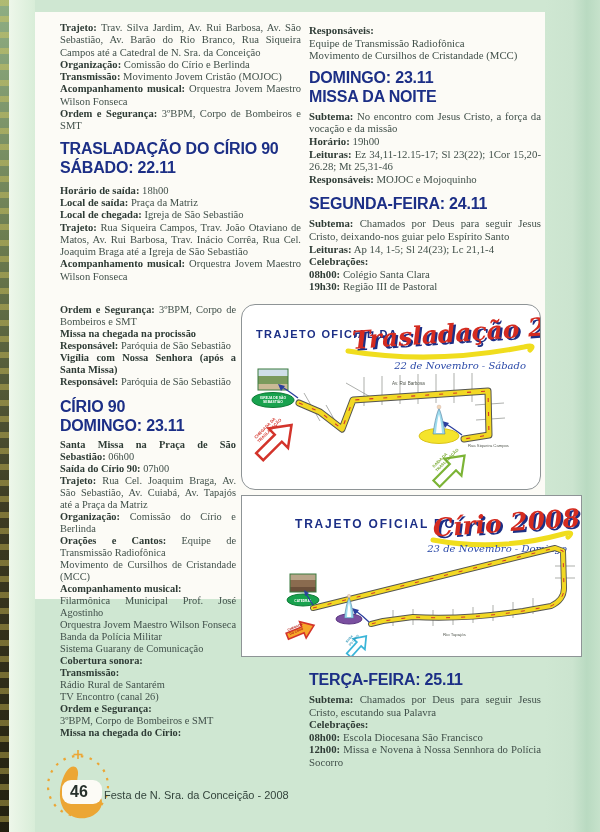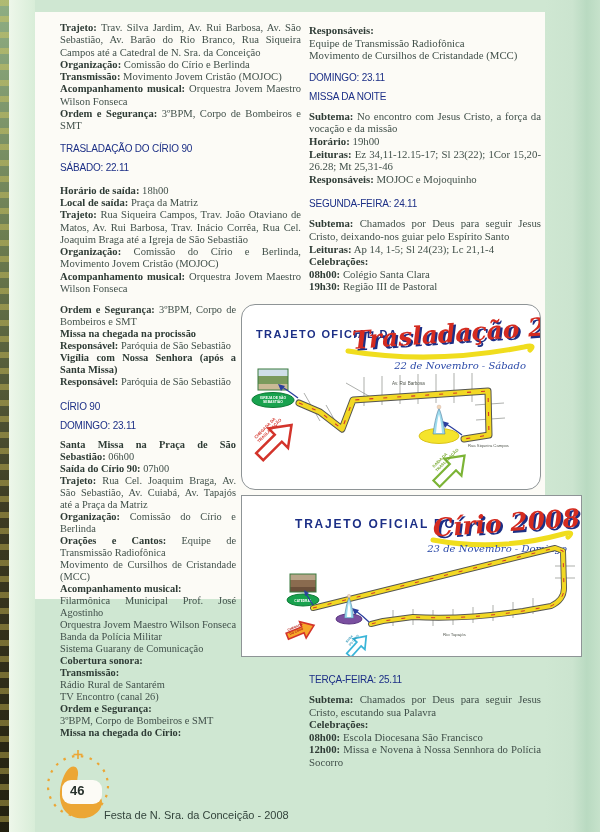--- a/index.html
+++ b/index.html
@@ -15,21 +15,21 @@
   .sheet{position:absolute;left:35px;top:12px;width:510px;height:587px;background:#fcfbf6;}
 
   .tblock{position:absolute;}
   .pline{margin:0;text-align:justify;color:#41504a;}
   .pline b{color:#2e3b35;}
   .col-wide{left:25px;top:10px;width:241px;font-size:10.6px;line-height:12.3px;}
   .col-narrow{left:25px;top:292px;width:176px;font-size:10.4px;line-height:12px;}
   .col-right{left:274px;top:12px;width:232px;font-size:10.8px;line-height:12.6px;}
   .col-right-bottom{left:274px;top:658px;width:232px;font-size:10.8px;line-height:12.6px;}
 
-  .h1{font-family:"Liberation Sans",sans-serif;font-weight:400;font-size:10px;line-height:19px;
+  .h1{font-family:"Liberation Sans",sans-serif;font-weight:700;font-size:16px;line-height:19px;
       color:#1c2f86;letter-spacing:-0.2px;margin:9px 0 4px;}
   .h1 span{display:block;}
   .col-wide .h1{margin:6px 0 8px;}
   .col-right .h1.first{margin-top:6px;}
 
   .map-box{position:absolute;left:206px;width:298px;background:#ffffff;border:1px solid #8e9496;}
   .map1{top:292px;height:184px;border-radius:14px;}
   .map2{top:483px;height:160px;padding-left:41px;}
   .map-box svg{display:block;}
 
@@ -40,23 +40,23 @@
   .script-red{fill:#d42b20;}
   .msub{font-family:"DejaVu Serif",serif;font-style:italic;font-size:10px;fill:#2a49a8;}
   .tick{stroke:#8a8d88;stroke-width:0.7;}
   .stlbl{font-family:"Liberation Sans",sans-serif;fill:#555a52;}
   .ovaltxt{font-family:"Liberation Sans",sans-serif;font-weight:700;fill:#ffffff;}
   .arrtxt{font-family:"Liberation Sans",sans-serif;font-weight:700;}
 
   .footer-logo{position:absolute;left:36px;top:748px;}
   .pagenum-patch{position:absolute;left:62px;top:780px;width:40px;height:24px;background:#fcfbf6;border-radius:9px;}
   .pagenum{position:absolute;left:70px;top:783px;font-family:"Liberation Sans",sans-serif;
-           font-weight:700;font-size:13px;color:#26302b;}
+           font-weight:700;font-size:16px;color:#26302b;}
   .footer-text{position:absolute;left:104px;top:789px;font-family:"Liberation Sans",sans-serif;
-           font-size:11px;color:#33443c;margin-top:20px;}
+           font-size:11px;color:#33443c;}
 </style>
 </head>
 <body>
 
 <div>
   <div class="edge-binding"></div>
   <div class="left-strip"></div>
   <div class="right-shade"></div>
 
   <div class="sheet">
@@ -71,22 +71,22 @@
           <p class="pline"><b>Ordem e Segurança:</b> <span>3ºBPM, Corpo de Bombeiros e SMT</span></p>
         </div>
       <div class="h1">
         <span>TRASLADAÇÃO DO CÍRIO 90</span>
         <span>SÁBADO: 22.11</span>
       </div>
       <div>
 
       <p class="pline"><b>Horário de saída:</b> <span>18h00</span></p>
           <p class="pline"><b>Local de saída:</b> <span>Praça da Matriz</span></p>
+          <p class="pline"><b>Local de chegada:</b> <span>Igreja de São Sebastião</span></p>
           <p class="pline"><b>Trajeto:</b> <span>Rua Siqueira Campos, Trav. João Otaviano de Matos, Av. Rui Barbosa, Trav. Inácio Corrêa, Rua Cel. Joaquim Braga até a Igreja de São Sebastião</span></p>
-          <p class="pline"><b>Organização:</b> <span>Comissão do Círio e Berlinda, Movimento Jovem Cristão (MOJOC)</span></p>
           <p class="pline"><b>Acompanhamento musical:</b> <span>Orquestra Jovem Maestro Wilson Fonseca</span></p>
         </div>
     </div>
 
     <div class="tblock col-narrow">
       <div>
 
       <p class="pline"><b>Ordem e Segurança:</b> <span>3ºBPM, Corpo de Bombeiros e SMT</span></p>
           <p class="pline"><b>Missa na chegada na procissão</b> <span></span></p>
           <p class="pline"><b>Responsável:</b> <span>Paróquia de São Sebastião</span></p>

